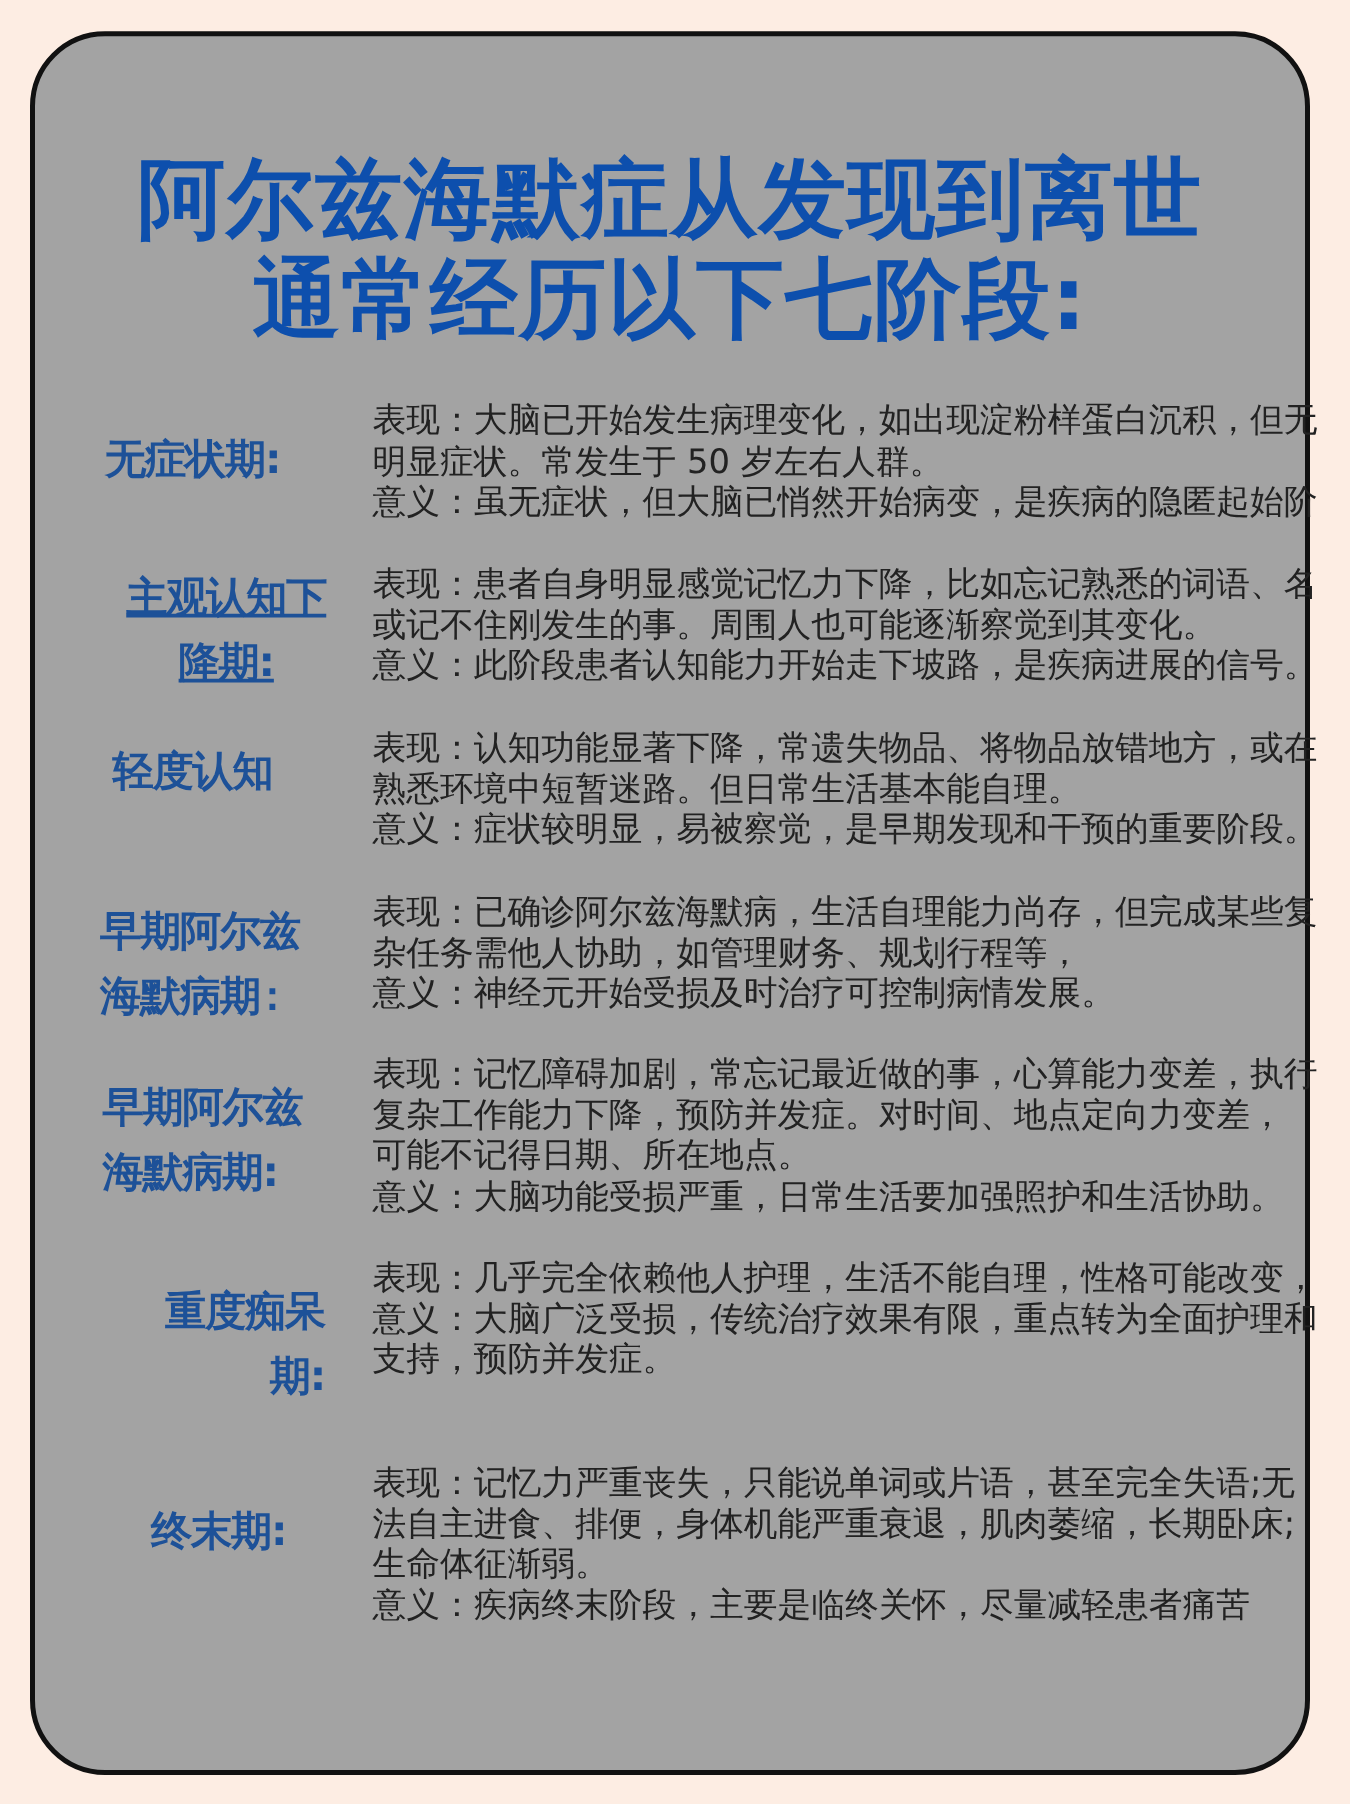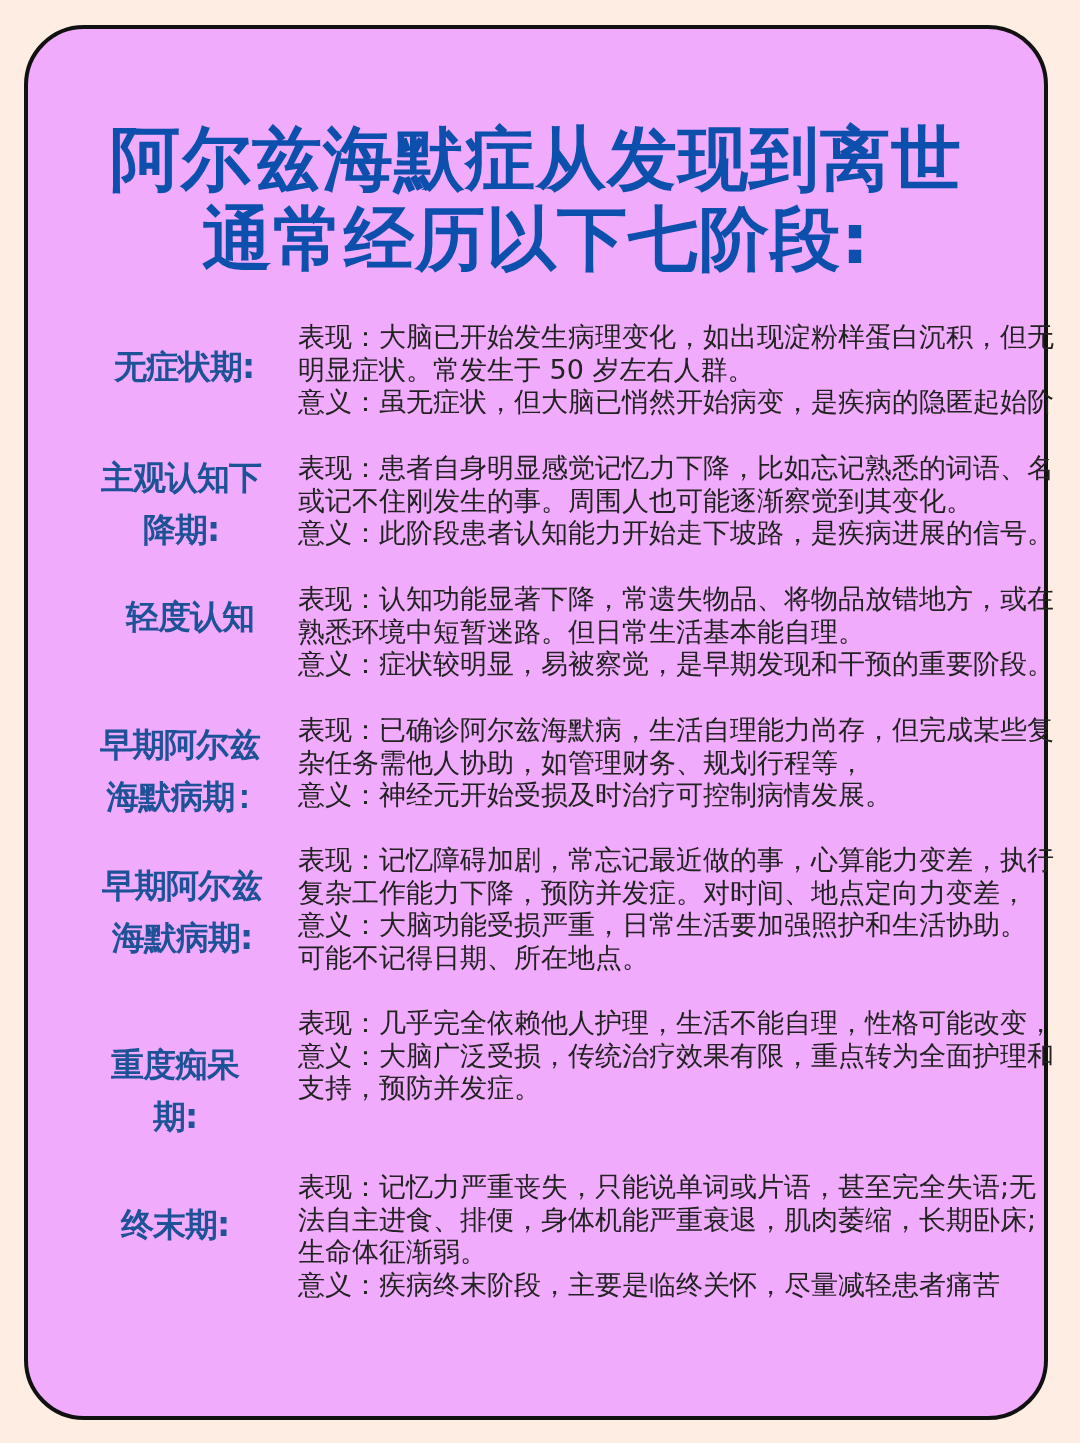--- a/index.html
+++ b/index.html
@@ -14,21 +14,21 @@
       overflow: hidden;
       font-family: "DejaVu Sans", "Liberation Sans", sans-serif;
     }
     .card {
       position: absolute;
       left: 24px;
       top: 25px;
       width: 1024px;
       height: 1395px;
       box-sizing: border-box;
-      background: #f0abfc;
+      background: #a3a3a3;
       border: 4px solid #111111;
       border-radius: 60px;
     }
     .title {
       position: absolute;
       left: 0;
       right: 0;
       top: 90px;
       text-align: center;
       color: #0d4fad;
@@ -47,21 +47,21 @@
       position: absolute;
       left: 52px;
       width: 200px;
       color: #1d5198;
       font-weight: bold;
       font-size: 33px;
       line-height: 52px;
       text-align: center;
       letter-spacing: -1px;
     }
-    .stage-label.left { text-align: center; }
+    .stage-label.left { text-align: left; }
     .stage-body {
       position: absolute;
       left: 270px;
       width: 680px;
       color: #222222;
       font-size: 27px;
       line-height: 32.5px;
     }
     .stage-body p {
       margin: 0;
@@ -83,21 +83,21 @@
       <div>无症状期:</div>
     </div>
     <div class="stage-body">
       <p>表现：大脑已开始发生病理变化，如出现淀粉样蛋白沉积，但无</p>
       <p>明显症状。常发生于 50 岁左右人群。</p>
       <p>意义：虽无症状，但大脑已悄然开始病变，是疾病的隐匿起始阶</p>
     </div>
   </div>
 
   <div class="stage" style="top:423px;">
-    <div class="stage-label" style="top:0px; left:58px; width:190px;">
+    <div class="stage-label" style="top:0px; left:58px; width:190px;text-decoration:underline;">
       <div>主观认知下</div>
       <div>降期:</div>
     </div>
     <div class="stage-body">
       <p>表现：患者自身明显感觉记忆力下降，比如忘记熟悉的词语、名</p>
       <p>或记不住刚发生的事。周围人也可能逐渐察觉到其变化。</p>
       <p>意义：此阶段患者认知能力开始走下坡路，是疾病进展的信号。</p>
     </div>
   </div>
 
@@ -125,27 +125,27 @@
   </div>
 
   <div class="stage" style="top:815px;">
     <div class="stage-label left" style="top:16px; left:54px;">
       <div>早期阿尔兹</div>
       <div>海默病期:</div>
     </div>
     <div class="stage-body">
       <p>表现：记忆障碍加剧，常忘记最近做的事，心算能力变差，执行</p>
       <p>复杂工作能力下降，预防并发症。对时间、地点定向力变差，</p>
+      <p>可能不记得日期、所在地点。</p>
       <p>意义：大脑功能受损严重，日常生活要加强照护和生活协助。</p>
-      <p>可能不记得日期、所在地点。</p>
     </div>
   </div>
 
   <div class="stage" style="top:978px;">
-    <div class="stage-label" style="top:32px; left:62px; width:170px;">
+    <div class="stage-label" style="top:16px; left:62px; width:170px;text-align:right;">
       <div>重度痴呆</div>
       <div>期:</div>
     </div>
     <div class="stage-body">
       <p>表现：几乎完全依赖他人护理，生活不能自理，性格可能改变，</p>
       <p>意义：大脑广泛受损，传统治疗效果有限，重点转为全面护理和</p>
       <p>支持，预防并发症。</p>
     </div>
   </div>
 

